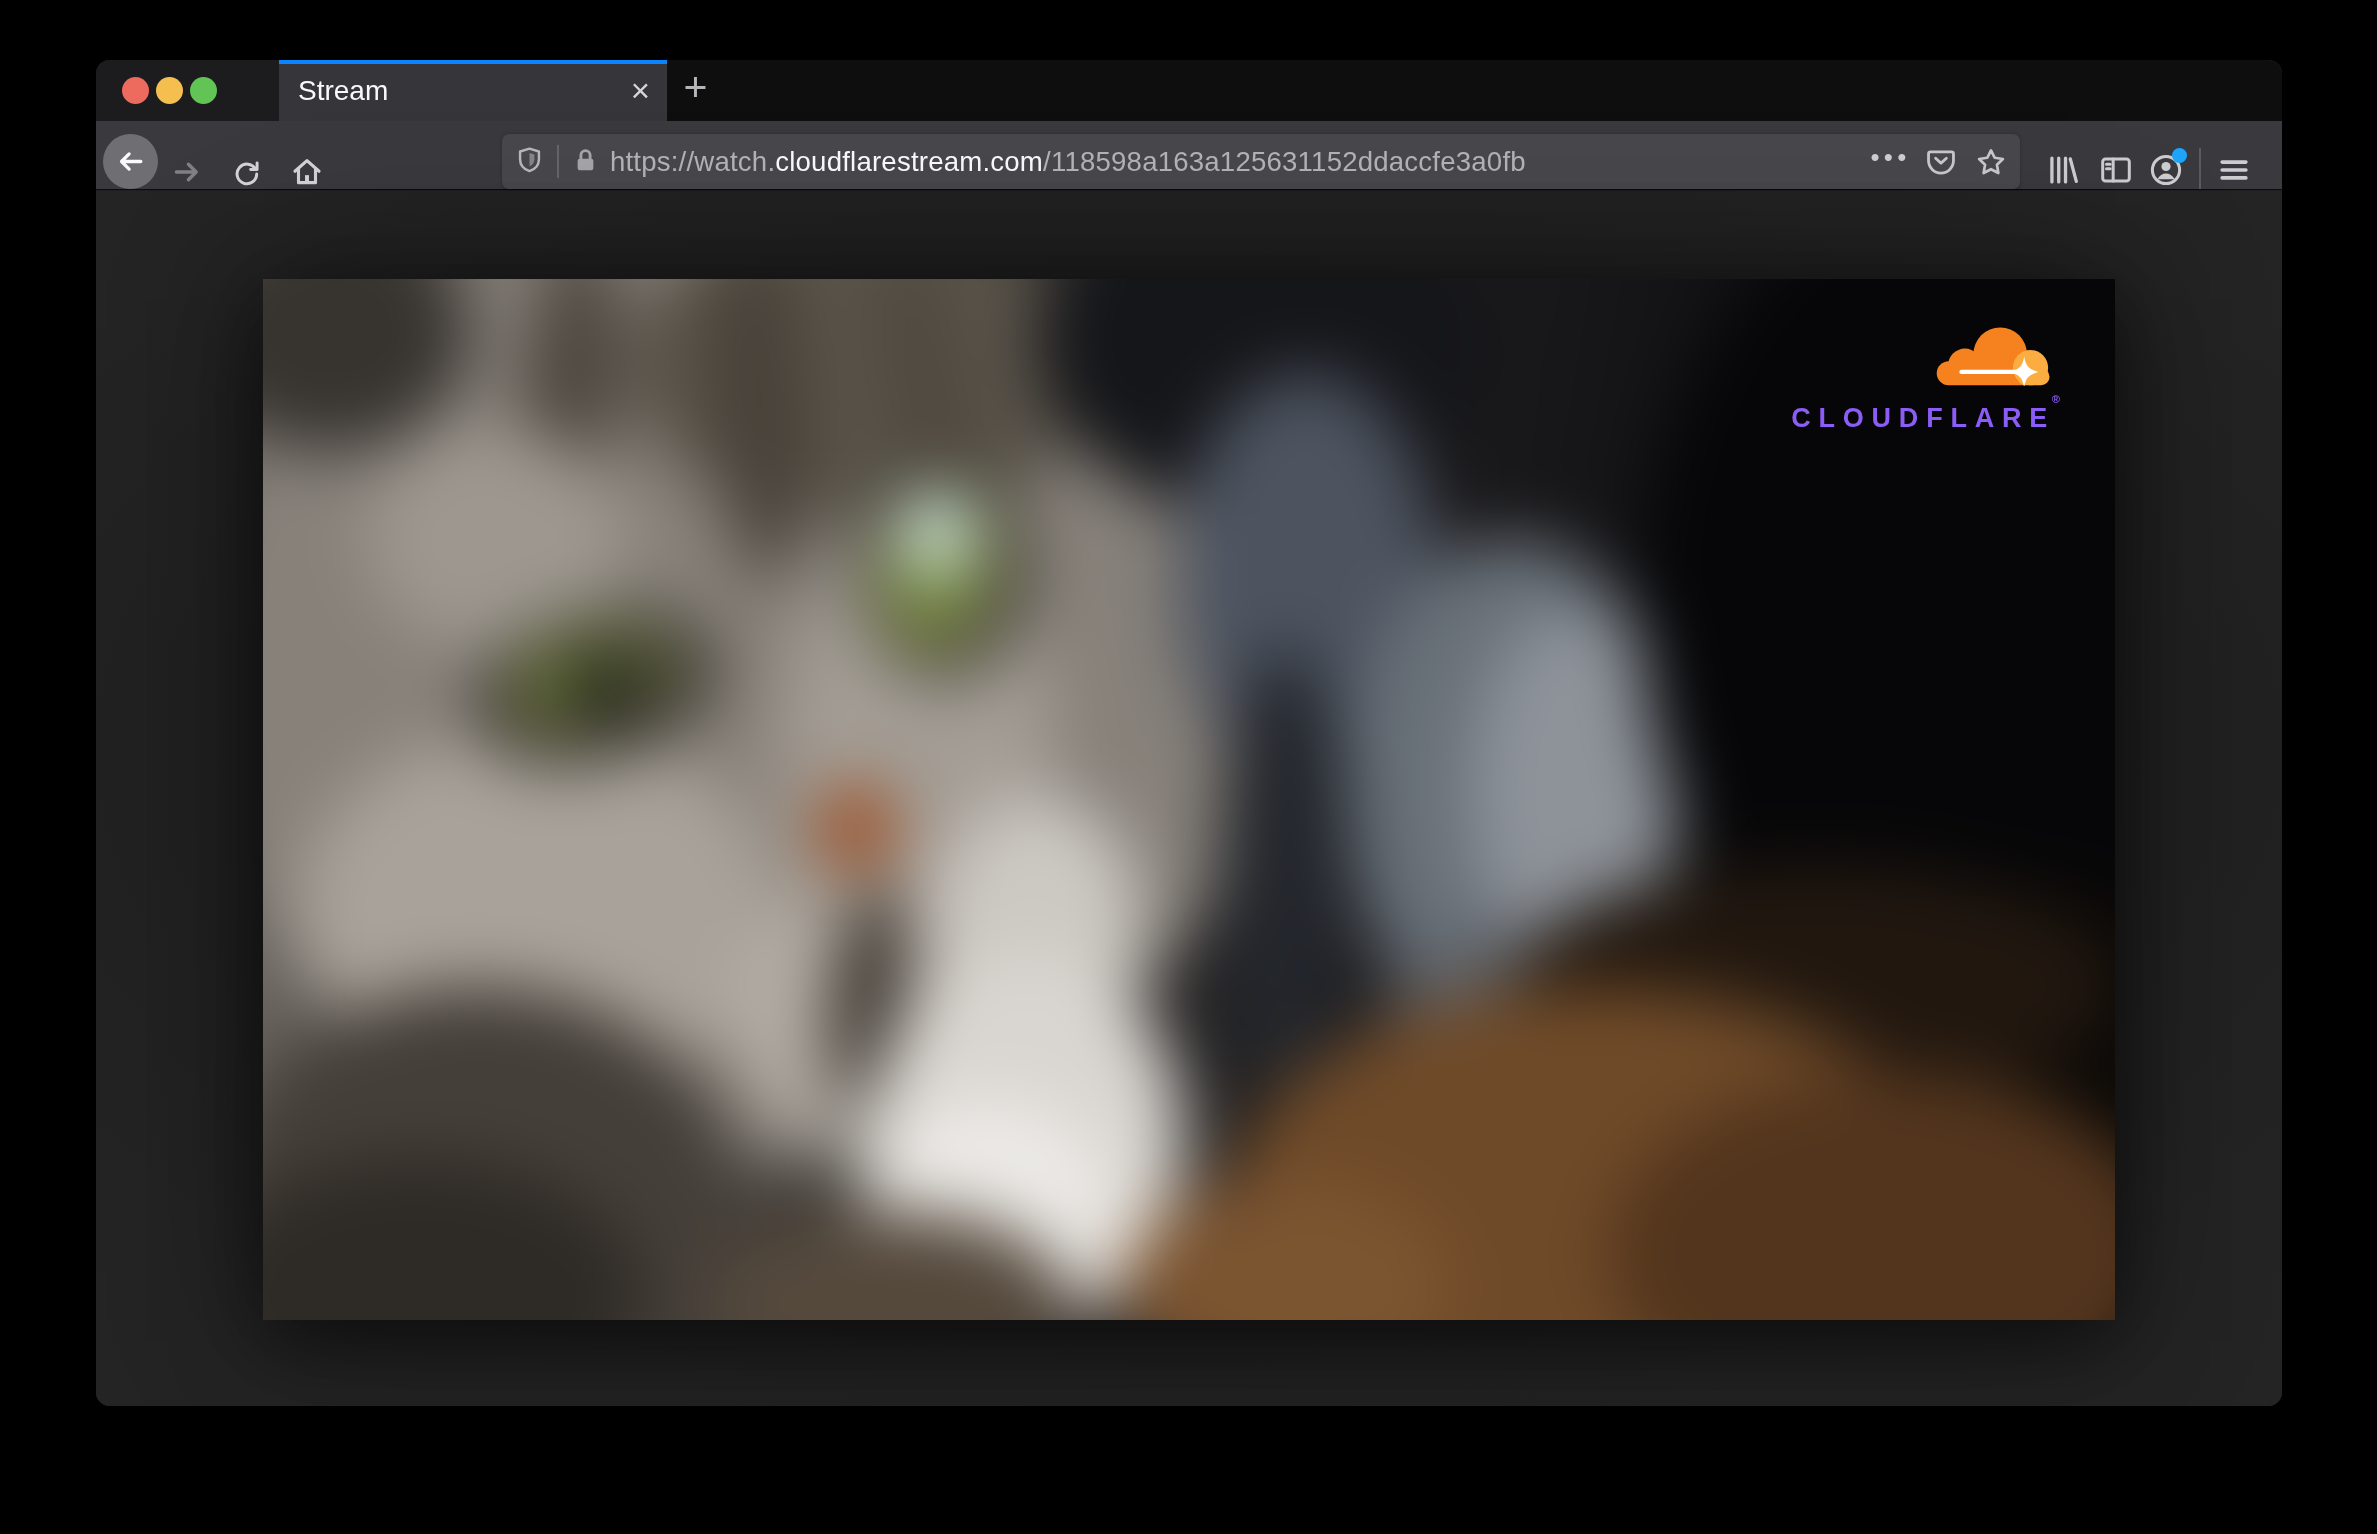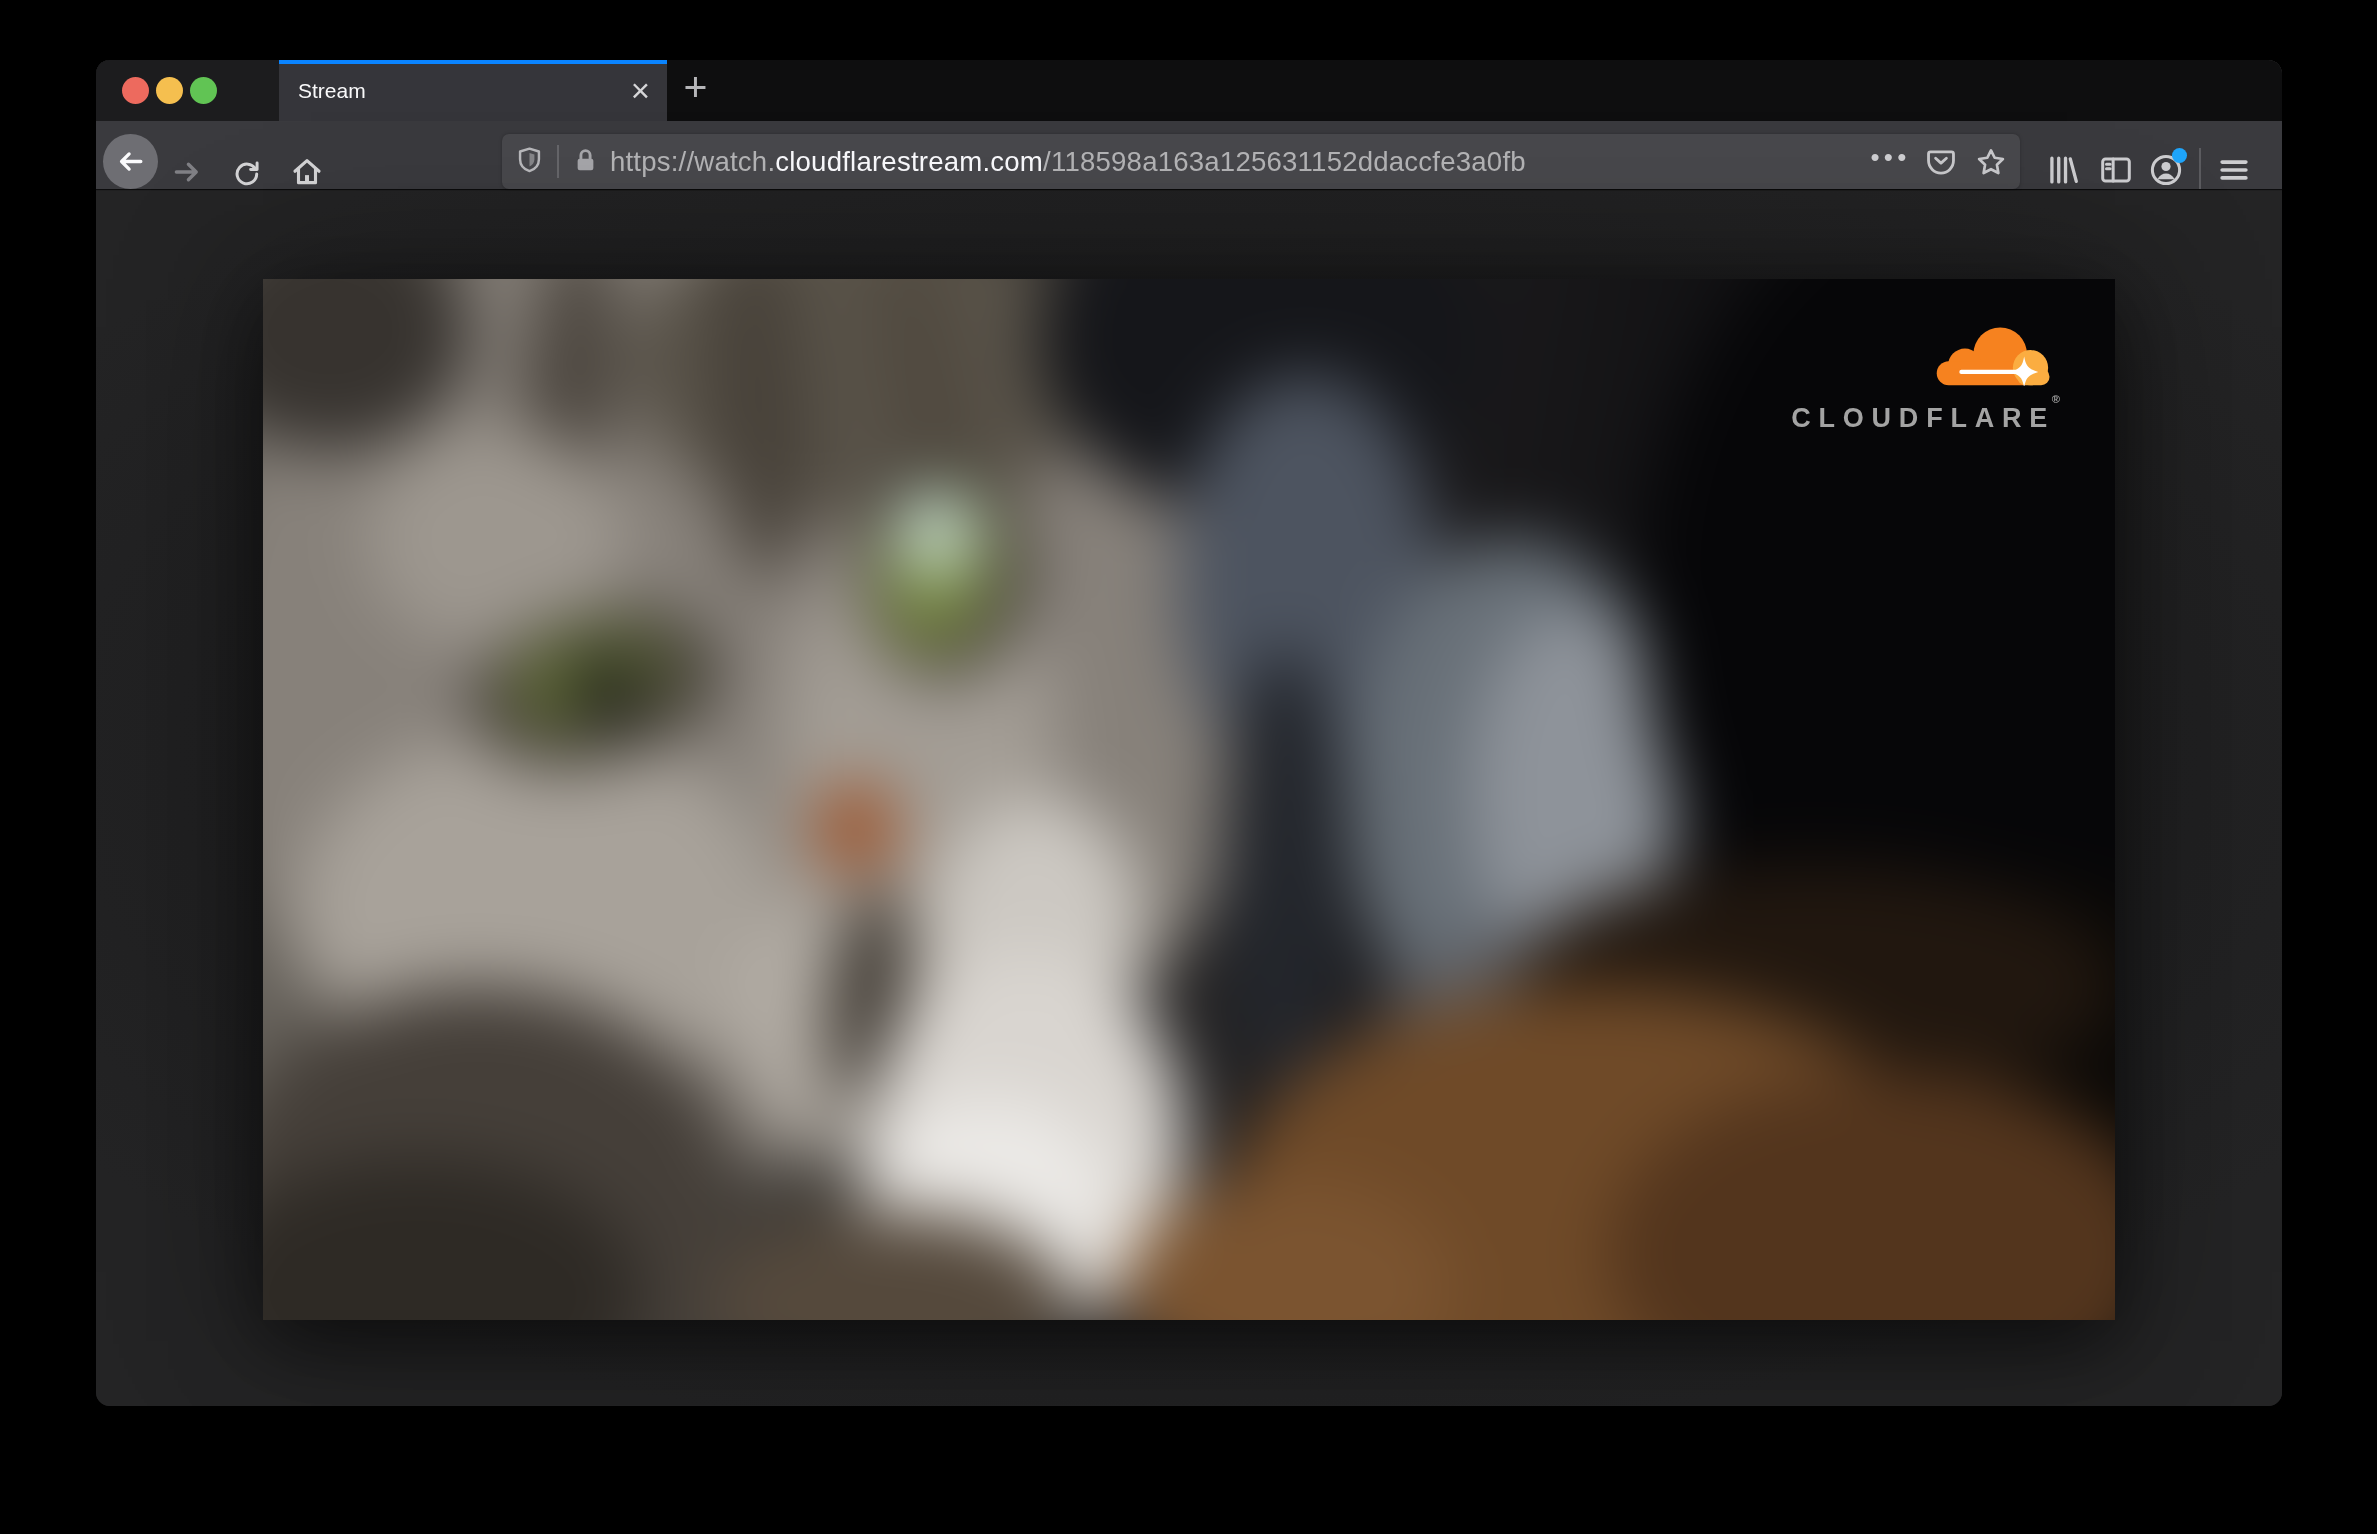--- a/index.html
+++ b/index.html
@@ -19,21 +19,21 @@
   .window-controls{
     width:183px;flex:0 0 auto;background:#1c1c1e;
     display:flex;align-items:center;padding-left:26px;gap:6.9px;box-sizing:border-box;
   }
   .traffic-light{width:27px;height:27px;border-radius:50%;}
   .tab{
     width:388px;flex:0 0 auto;background:#35353a;position:relative;
     display:flex;align-items:center;box-sizing:border-box;
   }
   .tab-accent{position:absolute;top:0;left:0;right:0;height:4.3px;}
-  .tab-title{margin-left:19px;font-size:21px;color:#f9f9fa;flex:1;white-space:nowrap;}
+  .tab-title{margin-left:19px;font-size:28px;color:#f9f9fa;flex:1;white-space:nowrap;}
   .tab-close{
     font-size:33px;font-weight:300;color:#d6d6d8;margin-right:17px;line-height:1;
     cursor:default;
   }
   .new-tab-button{
     width:57px;display:flex;align-items:center;justify-content:center;
     color:#b5b5b8;font-size:41px;font-weight:300;line-height:1;padding-bottom:5.2px;box-sizing:border-box;
   }
   .tab-bar-filler{flex:1;}
   
@@ -130,21 +130,21 @@
   .b-rightlow{left:1517px;top:603px;width:517px;height:431px;background:#0b0907;}
   .b-brown1{left:965px;top:707px;width:733px;height:448px;background:#6f4a28;}
   .b-brown2{left:1345px;top:793px;width:560px;height:362px;background:#53351d;}
   .b-browndark{left:1250px;top:586px;width:603px;height:241px;background:#21170f;}
   .b-brownlight{left:862px;top:897px;width:328px;height:224px;background:#7b5430;}
   
   .cf-watermark{position:absolute;right:55px;top:40px;text-align:right;}
   .cf-cloud{width:141px;height:67px;display:block;margin-left:auto;margin-right:1.7px;}
   .cf-name{
     margin-top:6.9px;font-size:27px;font-weight:bold;letter-spacing:7.8px;
-    color:#a3a3a3;white-space:nowrap;
+    color:#8b5cf6;white-space:nowrap;
   }
   .cf-name sup{font-size:11.2px;letter-spacing:0;vertical-align:24px;margin-left:-3.4px;}
 </style>
 </head>
 <body>
 
 <div class="browser-window">
 
   <div class="tab-bar">
     <div class="window-controls">

